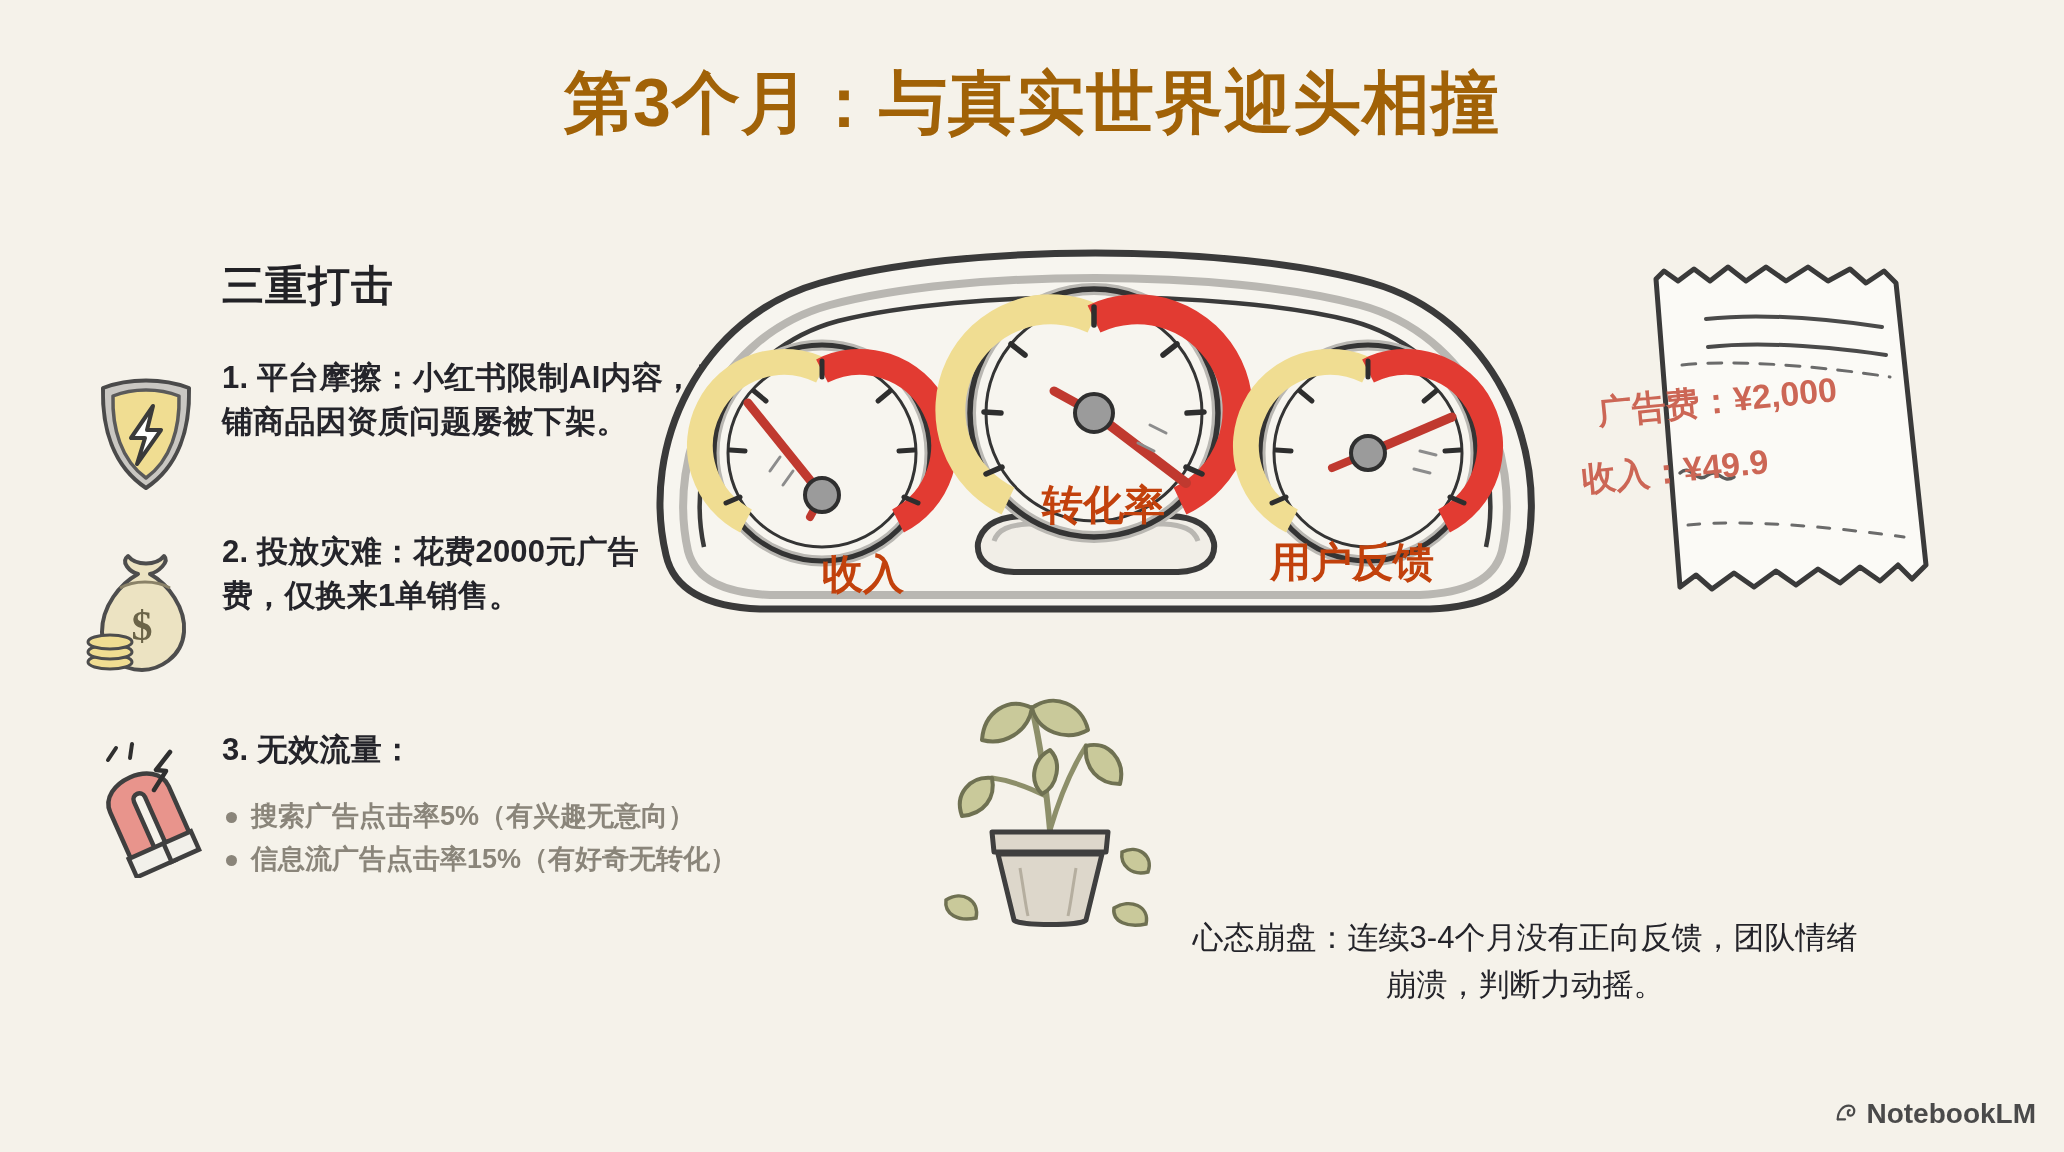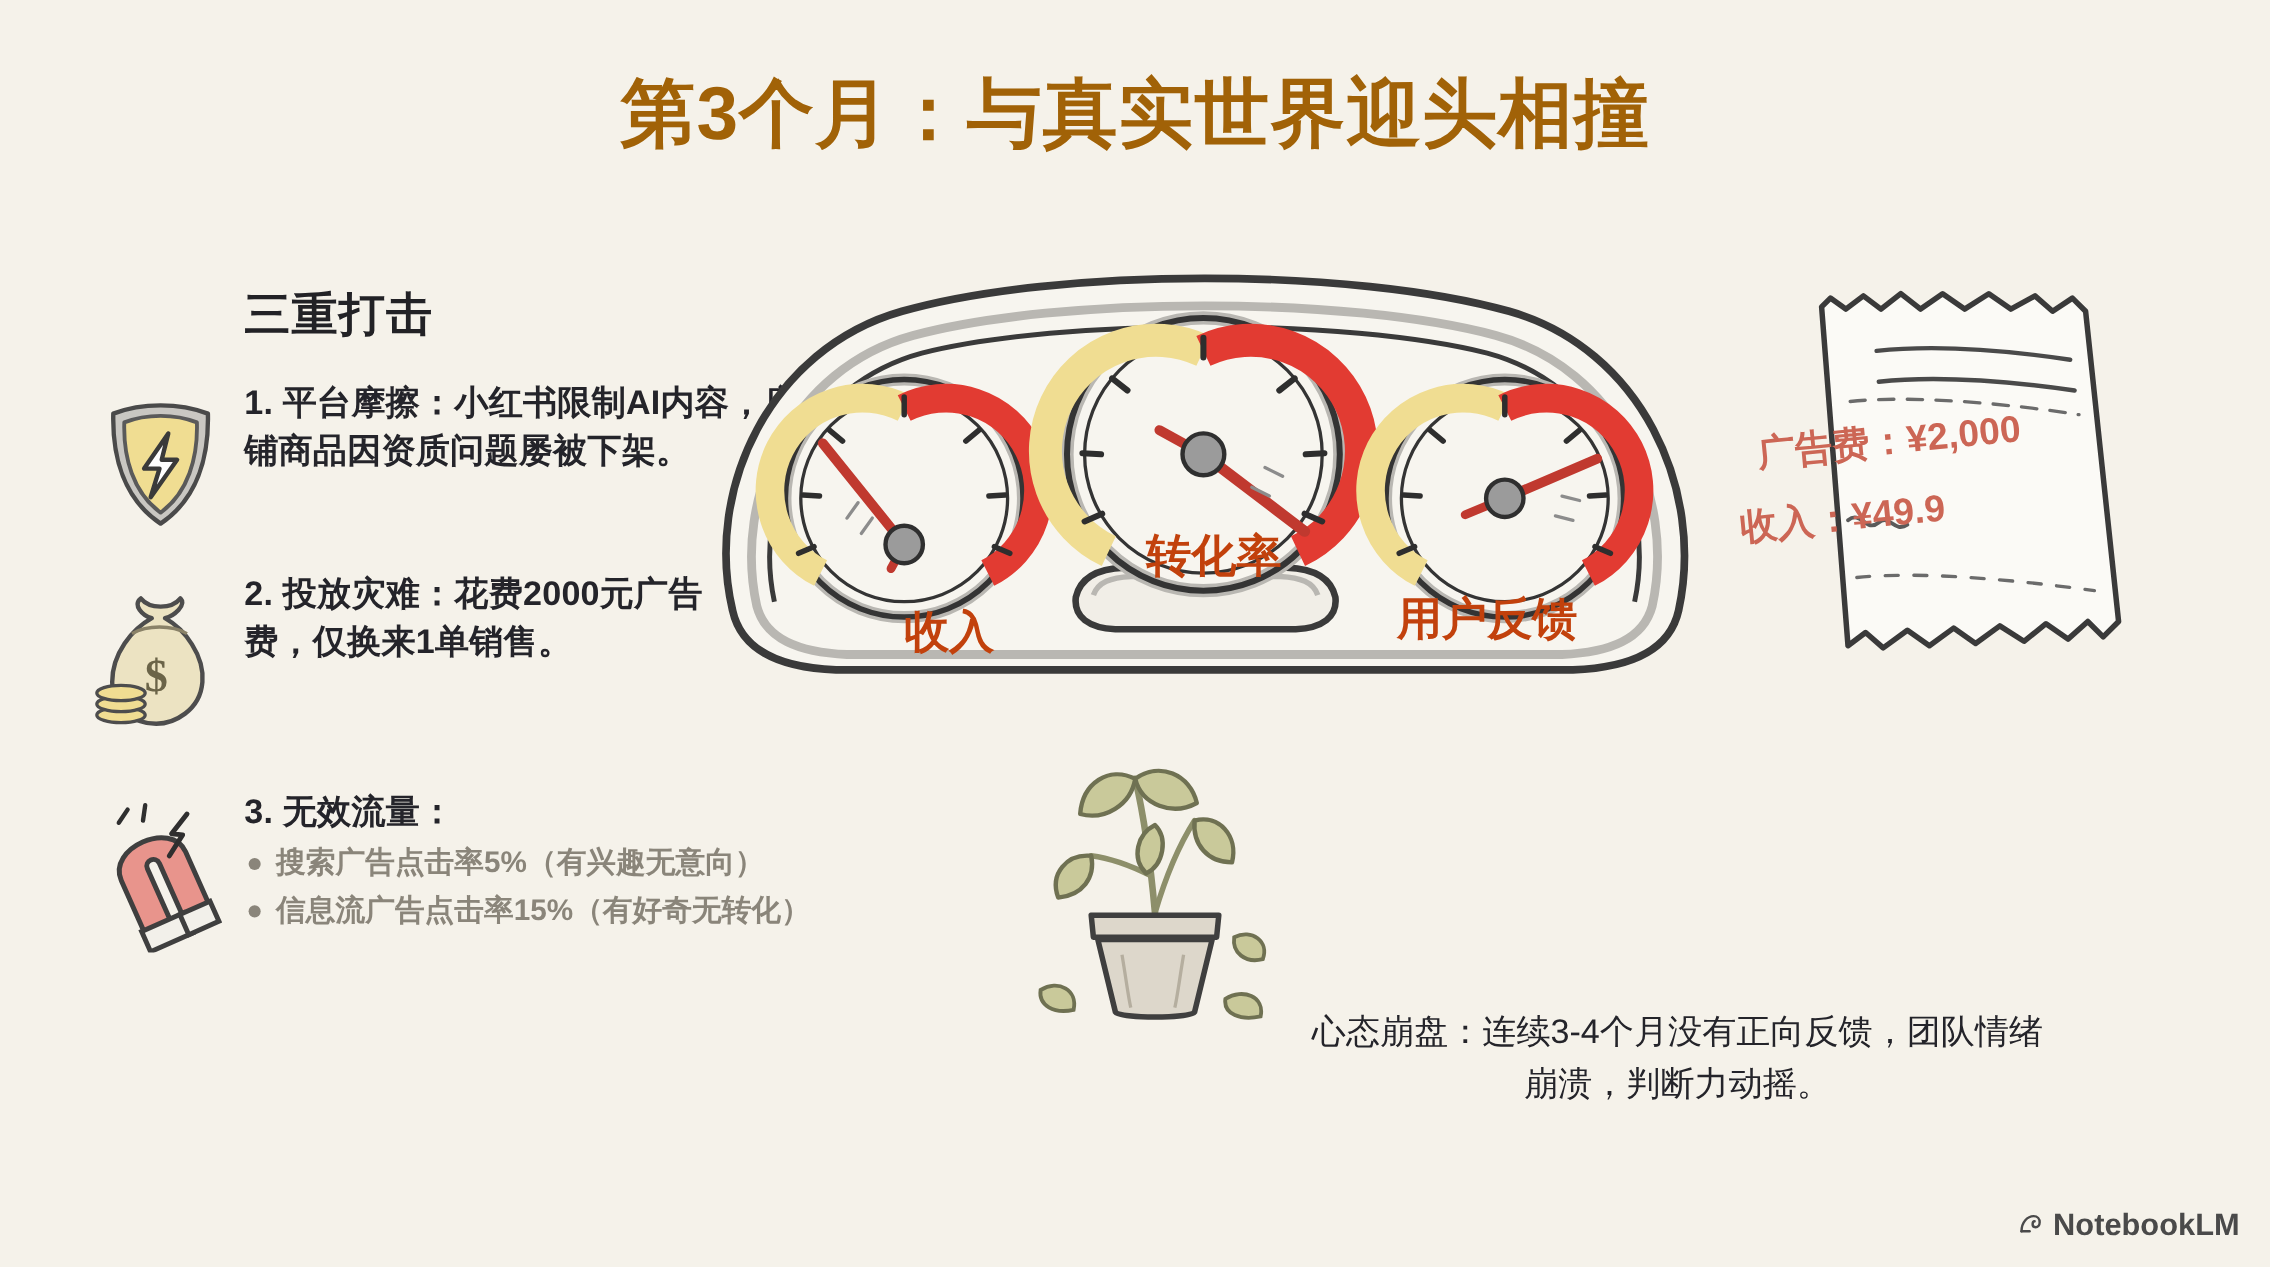--- a/index.html
+++ b/index.html
@@ -34,21 +34,21 @@
     position: absolute;
     left: 70px;
     top: 258px;
     width: 680px;
   }
   #section-heading {
     font-size: 42px;
     font-weight: 700;
     color: #222226;
     margin-left: 152px;
-    margin-bottom: 28px;
+    margin-bottom: 40px;
     letter-spacing: 1px;
   }
   .strike-row {
     display: flex;
     align-items: flex-start;
     margin-bottom: 30px;
   }
   .strike-icon {
     width: 152px;
     flex: 0 0 152px;
@@ -62,21 +62,21 @@
   }
   .strike-text {
     font-size: 31px;
     line-height: 1.42;
     font-weight: 700;
     color: #24242a;
     letter-spacing: 0.2px;
   }
   .strike-text.narrow { max-width: 430px; }
   .bullet-list {
-    margin: 4px 0 0 0;
+    margin: 24px 0 0 0;
     padding: 0;
     list-style: none;
   }
   .bullet-list li {
     display: flex;
     align-items: flex-start;
     font-size: 27px;
     line-height: 1.5;
     color: #8a857a;
     font-weight: 600;

